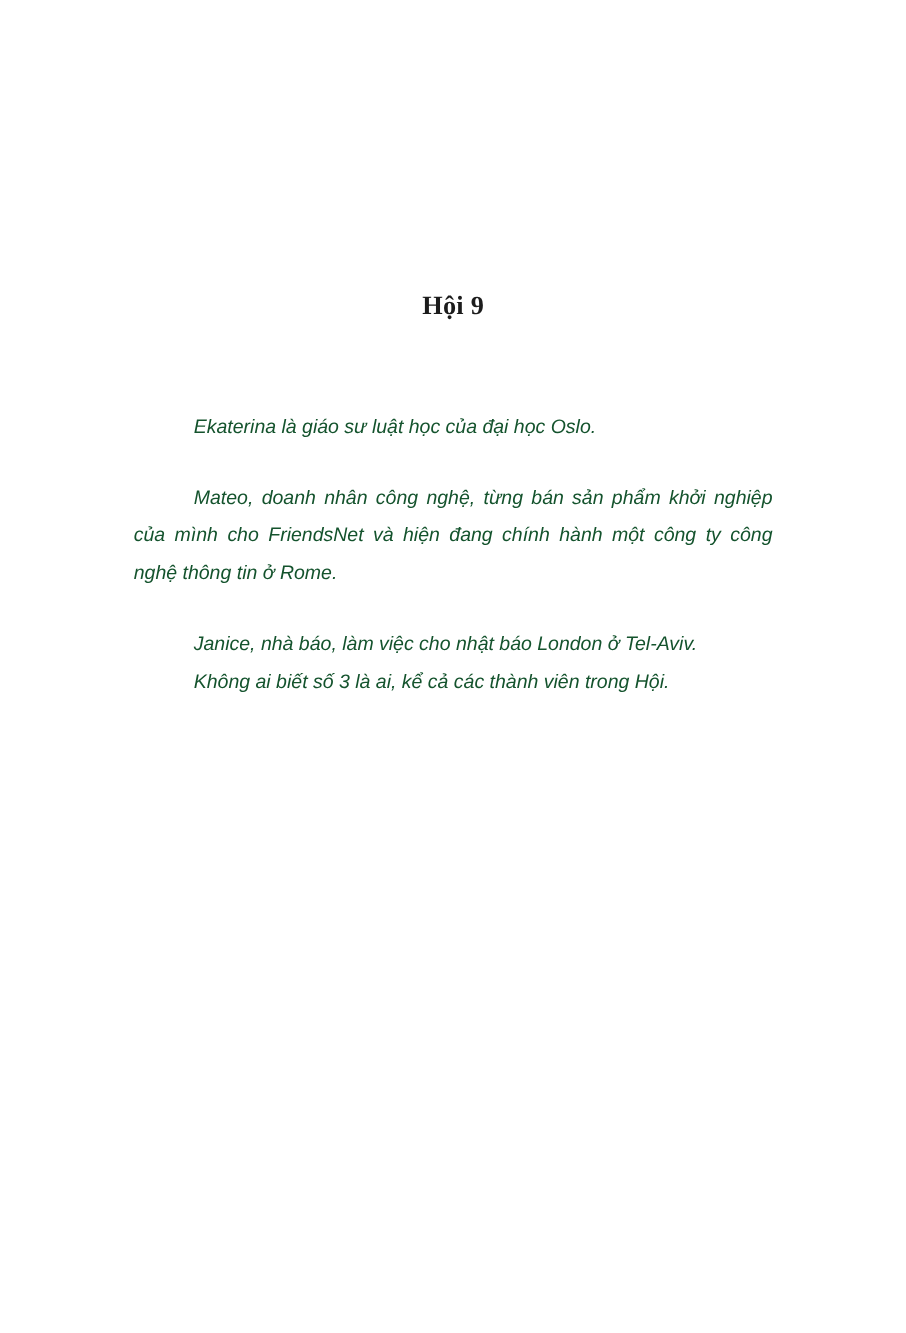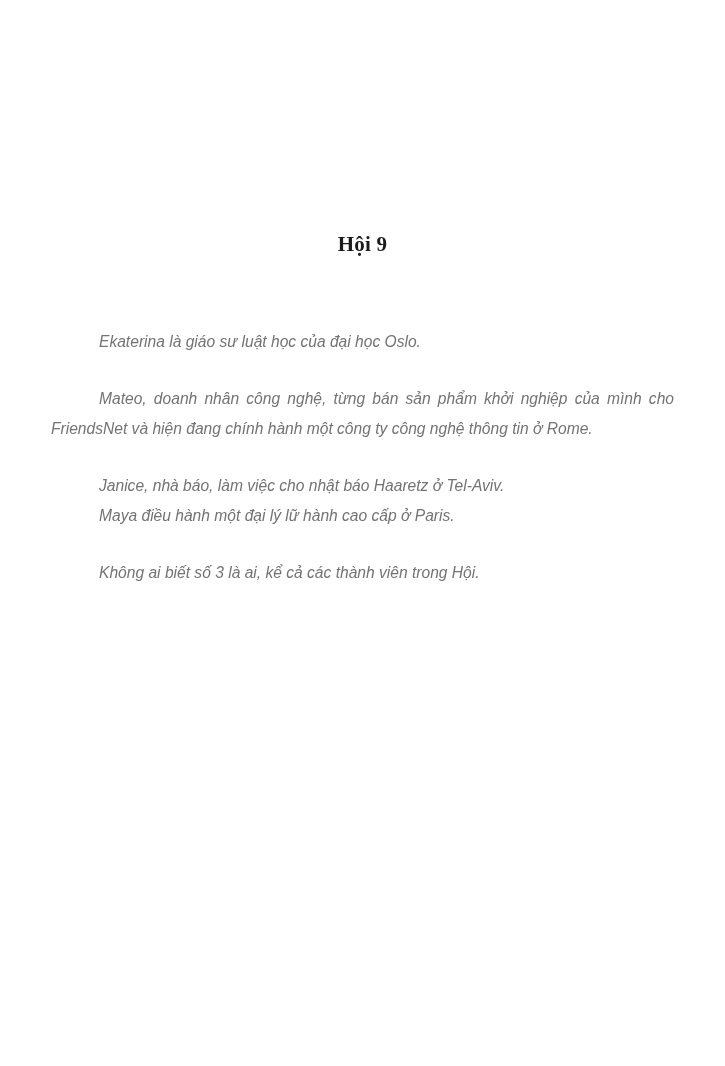--- a/index.html
+++ b/index.html
@@ -12,21 +12,21 @@
     height: 1066px;
     font-family: "Liberation Sans", sans-serif;
     color: #2b2b2b;
     overflow: hidden;
   }
   .page {
     position: relative;
     width: 725px;
     height: 1066px;
     box-sizing: border-box;
-    padding: 0 51px;
+    padding: 0 107px;
   }
   .chapter-title {
     margin: 0;
     padding-top: 232px;
     text-align: center;
     font-family: "Liberation Serif", serif;
     font-weight: bold;
     font-size: 21px;
     letter-spacing: 0.2px;
     color: #1c1c1c;
@@ -35,37 +35,36 @@
     margin-top: 70px;
   }
   .para {
     margin: 0 0 27px 0;
     font-style: italic;
     font-size: 15.6px;
     line-height: 30px;
     text-align: justify;
     text-justify: inter-word;
     text-indent: 48px;
-    color: #737373;
+    color: #14532d;
   }
   .para.nogap {
     margin-bottom: 0;
   }
   .para:last-child {
     margin-bottom: 0;
   }
 </style>
 </head>
 <body>
 
 <div class="page">
 
   <h1 class="chapter-title">Hội 9</h1>
 
   <div class="body-copy">
     <p class="para">Ekaterina là giáo sư luật học của đại học Oslo.</p>
     <p class="para">Mateo, doanh nhân công nghệ, từng bán sản phẩm khởi nghiệp của mình cho FriendsNet và hiện đang chính hành một công ty công nghệ thông tin ở Rome.</p>
-    <p class="para nogap">Janice, nhà báo, làm việc cho nhật báo Haaretz ở Tel-Aviv.</p>
-    <p class="para">Maya điều hành một đại lý lữ hành cao cấp ở Paris.</p>
+    <p class="para nogap">Janice, nhà báo, làm việc cho nhật báo London ở Tel-Aviv.</p>
     <p class="para">Không ai biết số 3 là ai, kể cả các thành viên trong Hội.</p>
   </div>
 
 </div>
 
 </body></html>

